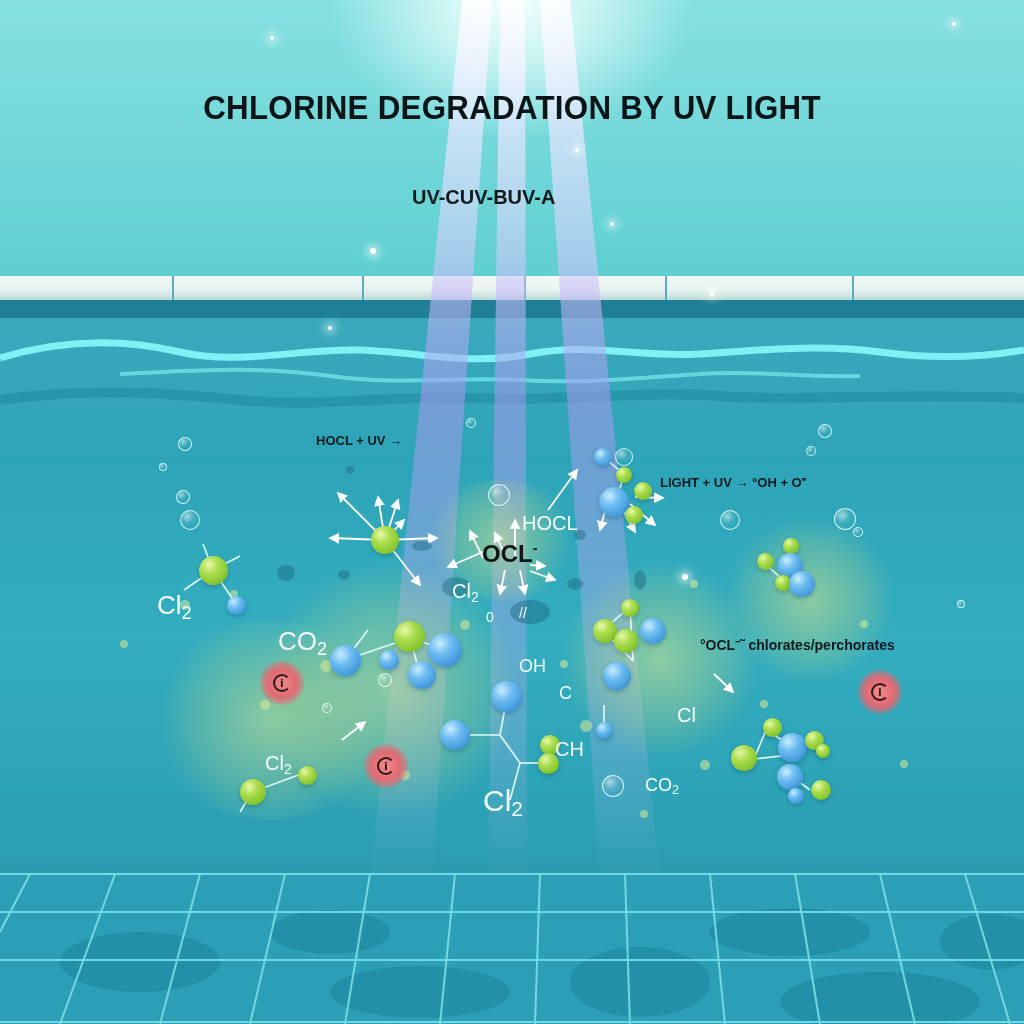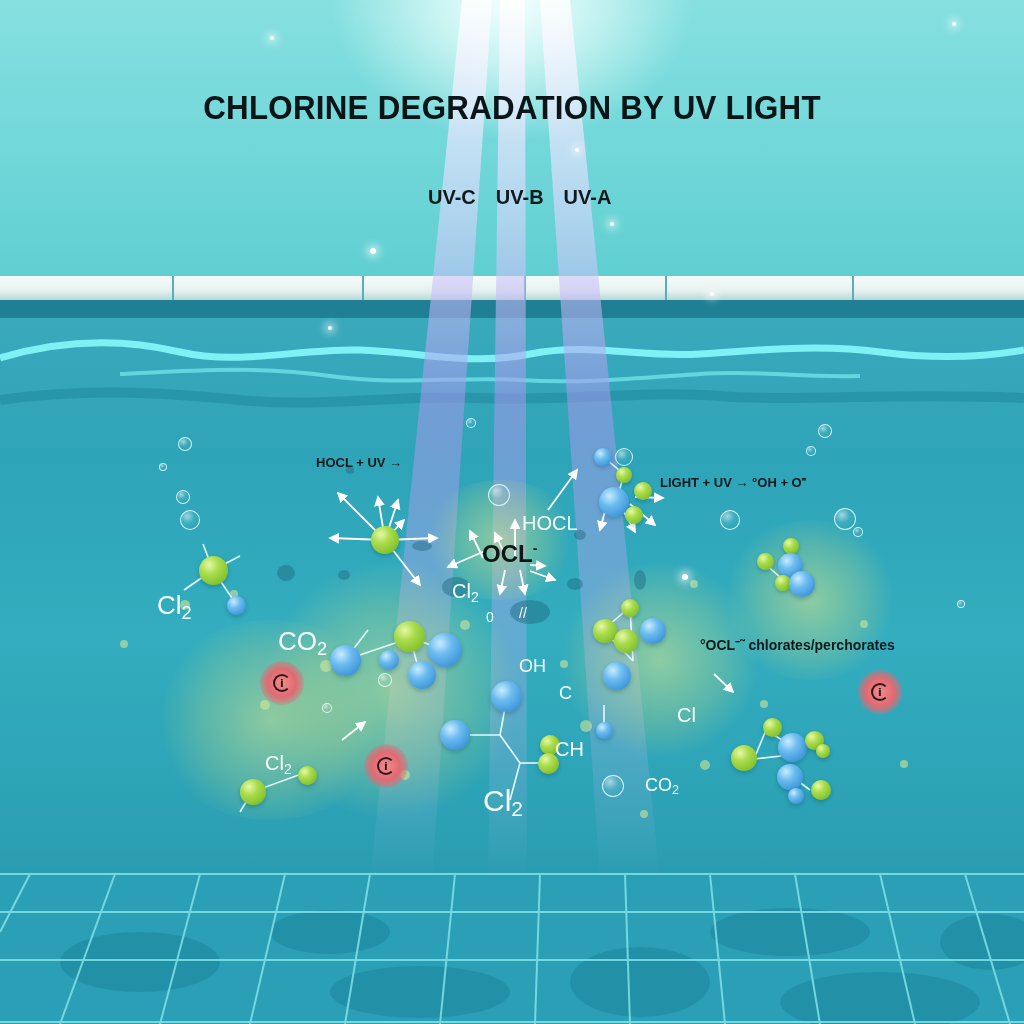--- a/index.html
+++ b/index.html
@@ -54,21 +54,21 @@
     display: flex; align-items: center; justify-content: center;
     font: bold 11px "DejaVu Sans", sans-serif; color: #2a1b1b;
   }
 
   .label { position: absolute; white-space: nowrap; }
   .title {
     position: absolute; left: 0; top: 88px; width: 1024px; text-align: center;
     font: bold 34px "Liberation Sans Narrow", "Liberation Sans", sans-serif;
     letter-spacing: 0.3px; color: #0b1416; transform: scaleX(0.92);
   }
-  .uv-labels { position: absolute; left: 428px; top: 186px; display: flex; gap: 20px; }
+  .uv-labels { position: absolute; left: 412px; top: 186px; display: flex; }
   .uv-label { font: bold 20px "Liberation Sans", sans-serif; color: #101a1c; }
 
   .eq { font: bold 13px "Liberation Sans", sans-serif; color: #0d1a1d; }
   .chem-w { color: #f4ffff; font-weight: normal; }
   .chem-d { color: #0e1618; font-weight: bold; }
   sub { font-size: 0.7em; vertical-align: -0.25em; }
 
   svg.overlay { position: absolute; left: 0; top: 0; width: 1024px; height: 1024px; pointer-events: none; }
 </style>
 </head>
@@ -306,21 +306,21 @@
   <div class="warn-glyph">i</div>
 </div>
 
 <div class="title">CHLORINE DEGRADATION BY UV LIGHT</div>
 <div class="uv-labels">
   <span class="uv-label">UV-C</span>
   <span class="uv-label">UV-B</span>
   <span class="uv-label">UV-A</span>
 </div>
 
-<div class="label eq" style="left:316px;top:455px">HOCL + UV →</div>
+<div class="label eq" style="left:316px;top:433px">HOCL + UV →</div>
 <div class="label eq" style="left:660px;top:473px">LIGHT + UV → °OH + O⁼</div>
 <div class="label eq" style="left:700px;top:635px;font-size:14px">°OCL⁻˜ chlorates/perchorates</div>
 
 <div class="label chem-w" style="left:522px;top:512px;font-size:20px">HOCL</div>
 <div class="label chem-d" style="left:482px;top:540px;font-size:24px">
   <span>OCL</span><sup style="font-size:14px">-</sup>
 </div>
 
 <div class="label chem-w" style="left:157px;top:590px;font-size:26px">
   <span>Cl</span><sub>2</sub>

